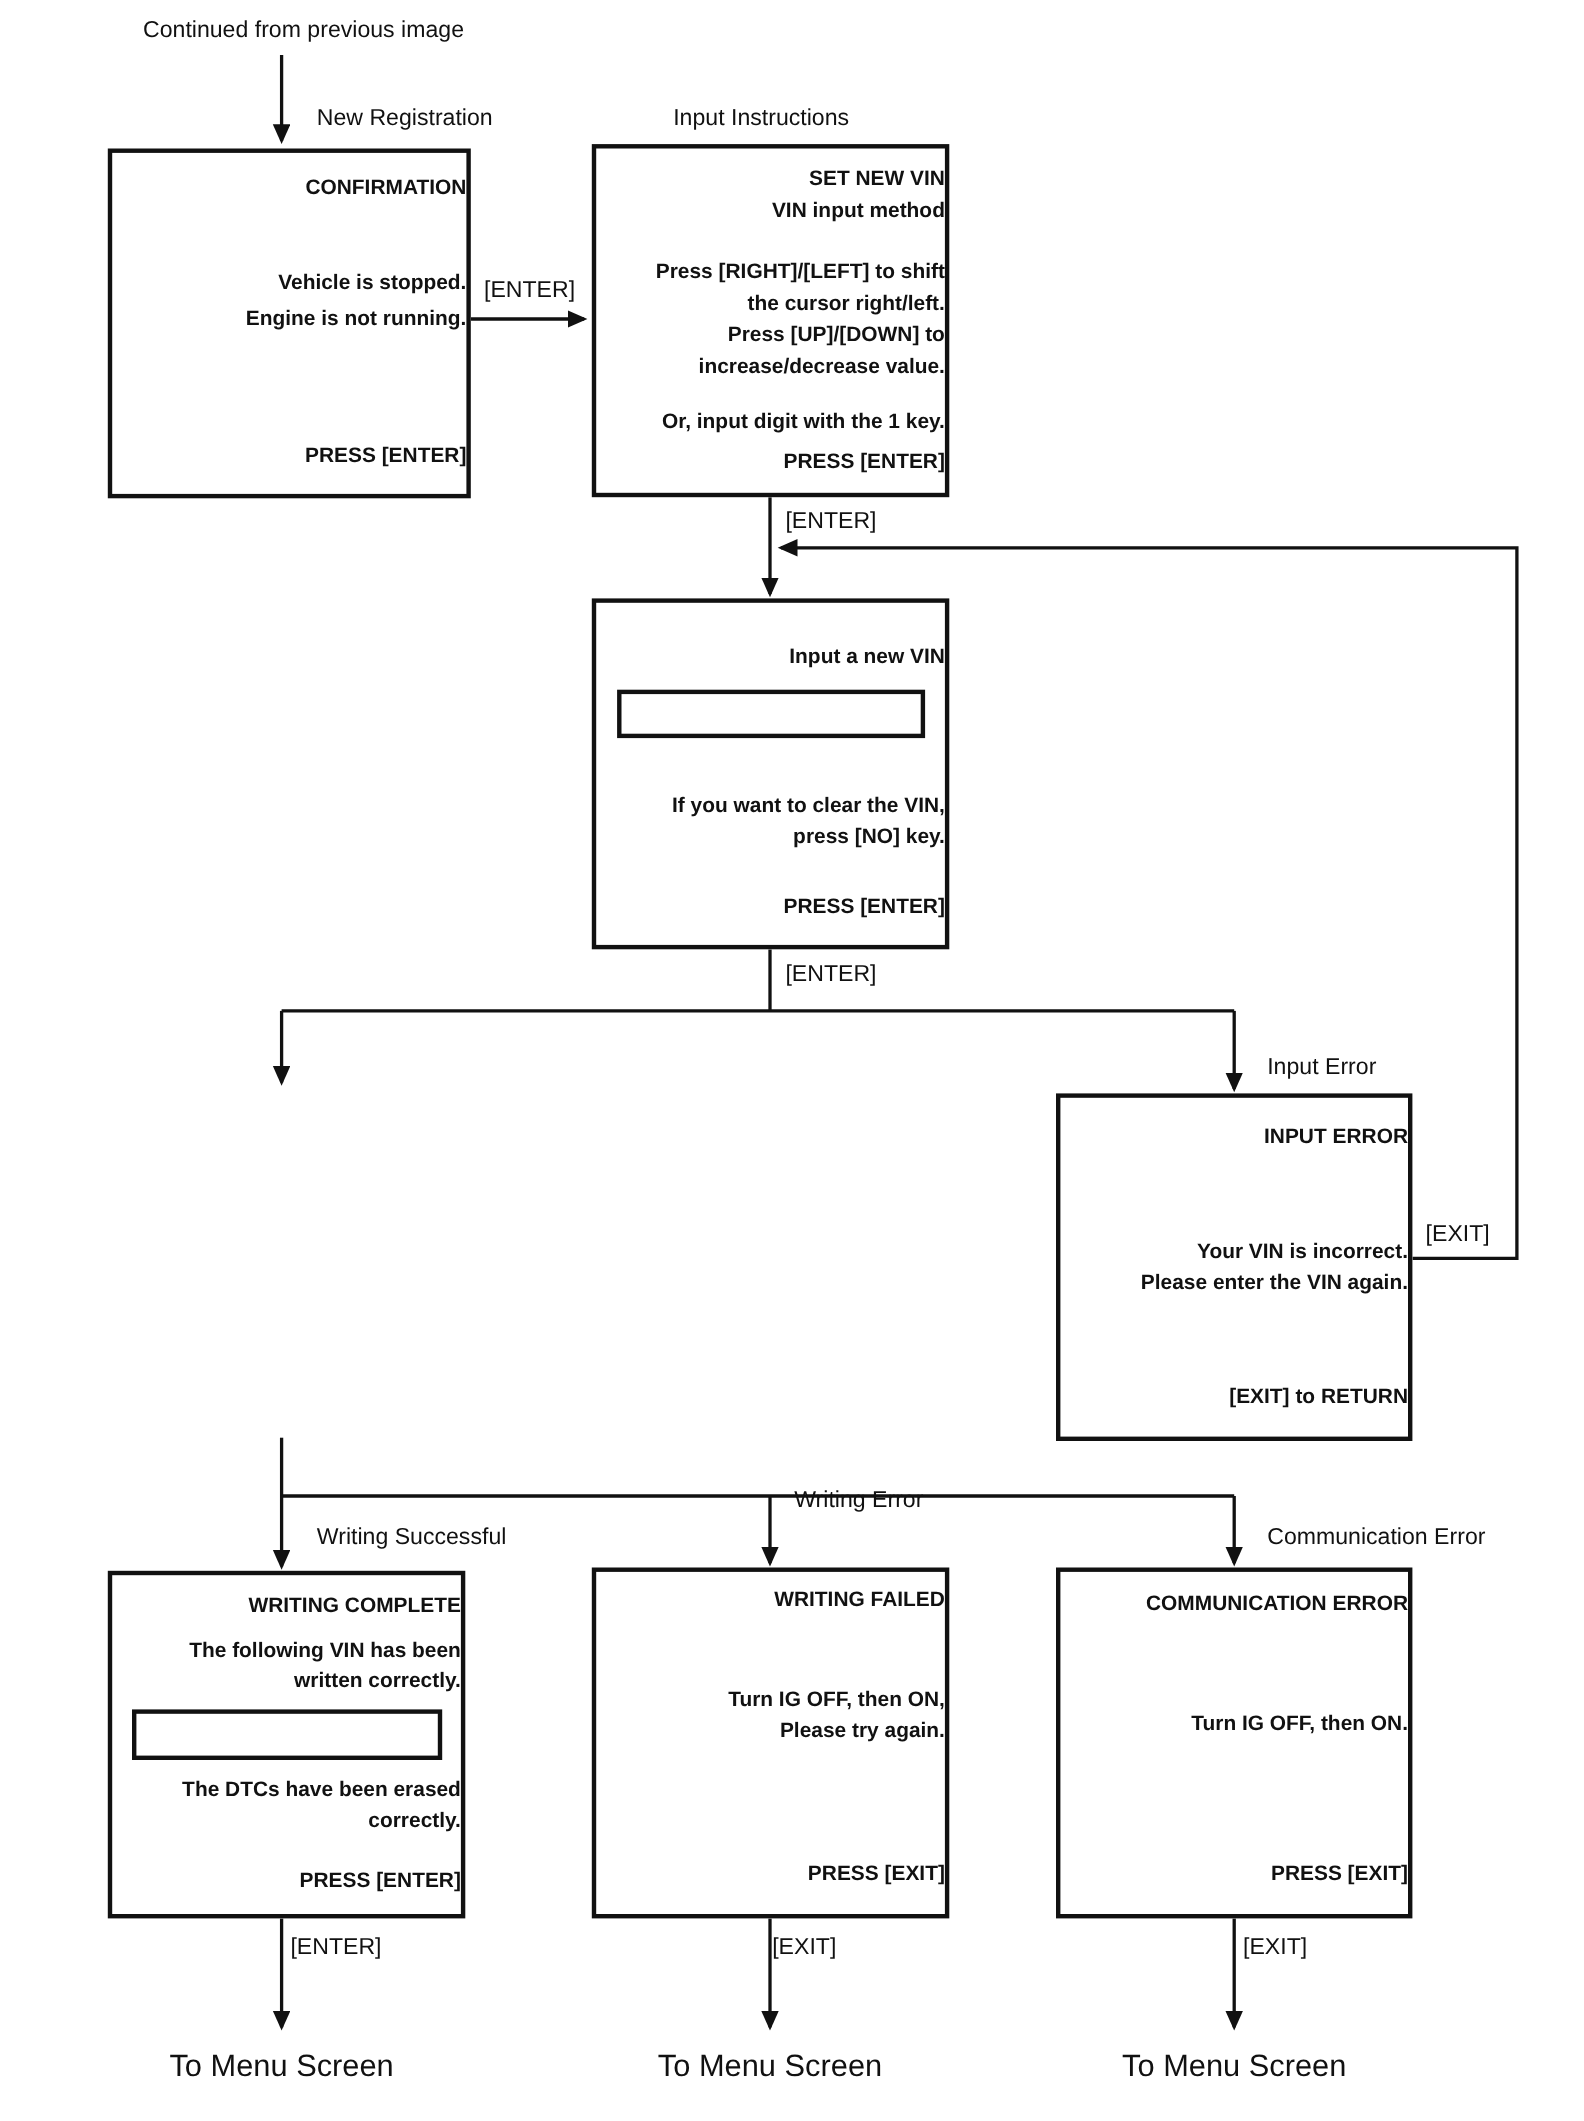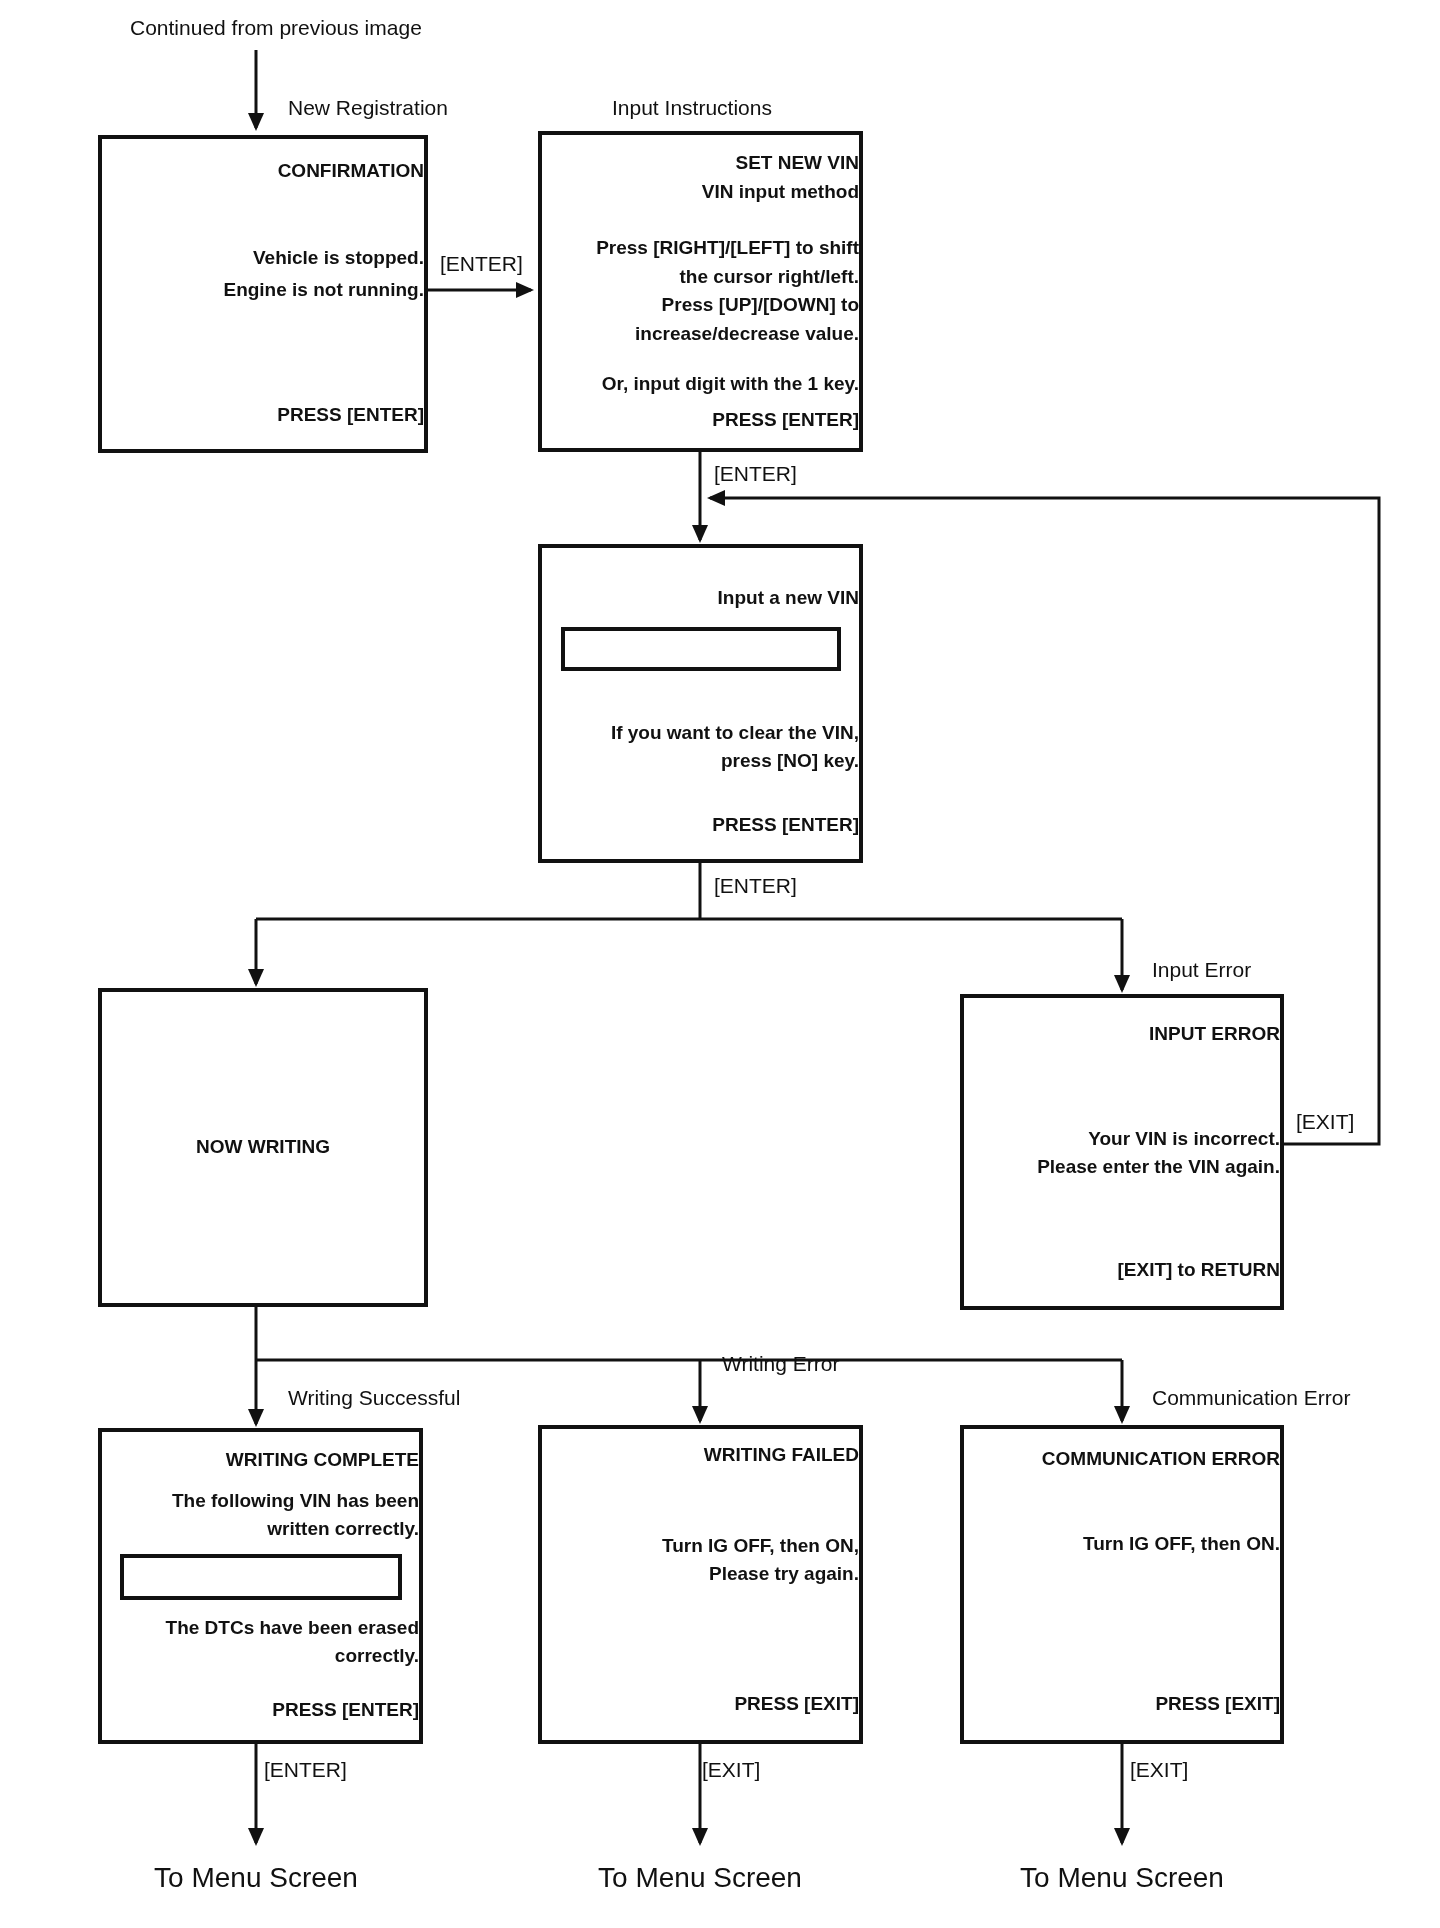--- a/index.html
+++ b/index.html
@@ -127,23 +127,20 @@
   </div>
 
   <div class="box" style="left:538px;top:544px;width:325px;height:319px">
     <div style="margin-top:36px">Input a new VIN</div>
     <div class="vin-field" style="width:280px;height:44px;margin-top:14px"></div>
     <div style="margin-top:48px">If you want to clear the VIN,</div>
     <div>press [NO] key.</div>
     <div class="footer" style="bottom:20px">PRESS [ENTER]</div>
   </div>
 
-  <div class="box box-center" style="left:98px;top:988px;width:330px;height:319px">
-    <div>NOW WRITING</div>
-  </div>
 
   <div class="box" style="left:960px;top:994px;width:324px;height:316px">
     <div style="margin-top:22px">INPUT ERROR</div>
     <div style="margin-top:76px">Your VIN is incorrect.</div>
     <div>Please enter the VIN again.</div>
     <div class="footer" style="bottom:22px">[EXIT] to RETURN</div>
   </div>
 
   <div class="box" style="left:98px;top:1428px;width:325px;height:316px">
     <div style="margin-top:14px">WRITING COMPLETE</div>
@@ -157,17 +154,17 @@
 
   <div class="box" style="left:538px;top:1425px;width:325px;height:319px">
     <div style="margin-top:12px">WRITING FAILED</div>
     <div style="margin-top:62px">Turn IG OFF, then ON,</div>
     <div>Please try again.</div>
     <div class="footer" style="bottom:22px">PRESS [EXIT]</div>
   </div>
 
   <div class="box" style="left:960px;top:1425px;width:324px;height:319px">
     <div style="margin-top:16px">COMMUNICATION ERROR</div>
-    <div style="margin-top:56px">Turn IG OFF, then ON.</div>
+    <div style="margin-top:80px">Turn IG OFF, then ON.</div>
     <div class="footer" style="bottom:22px">PRESS [EXIT]</div>
   </div>
 
 </div>
 
 </body></html>

